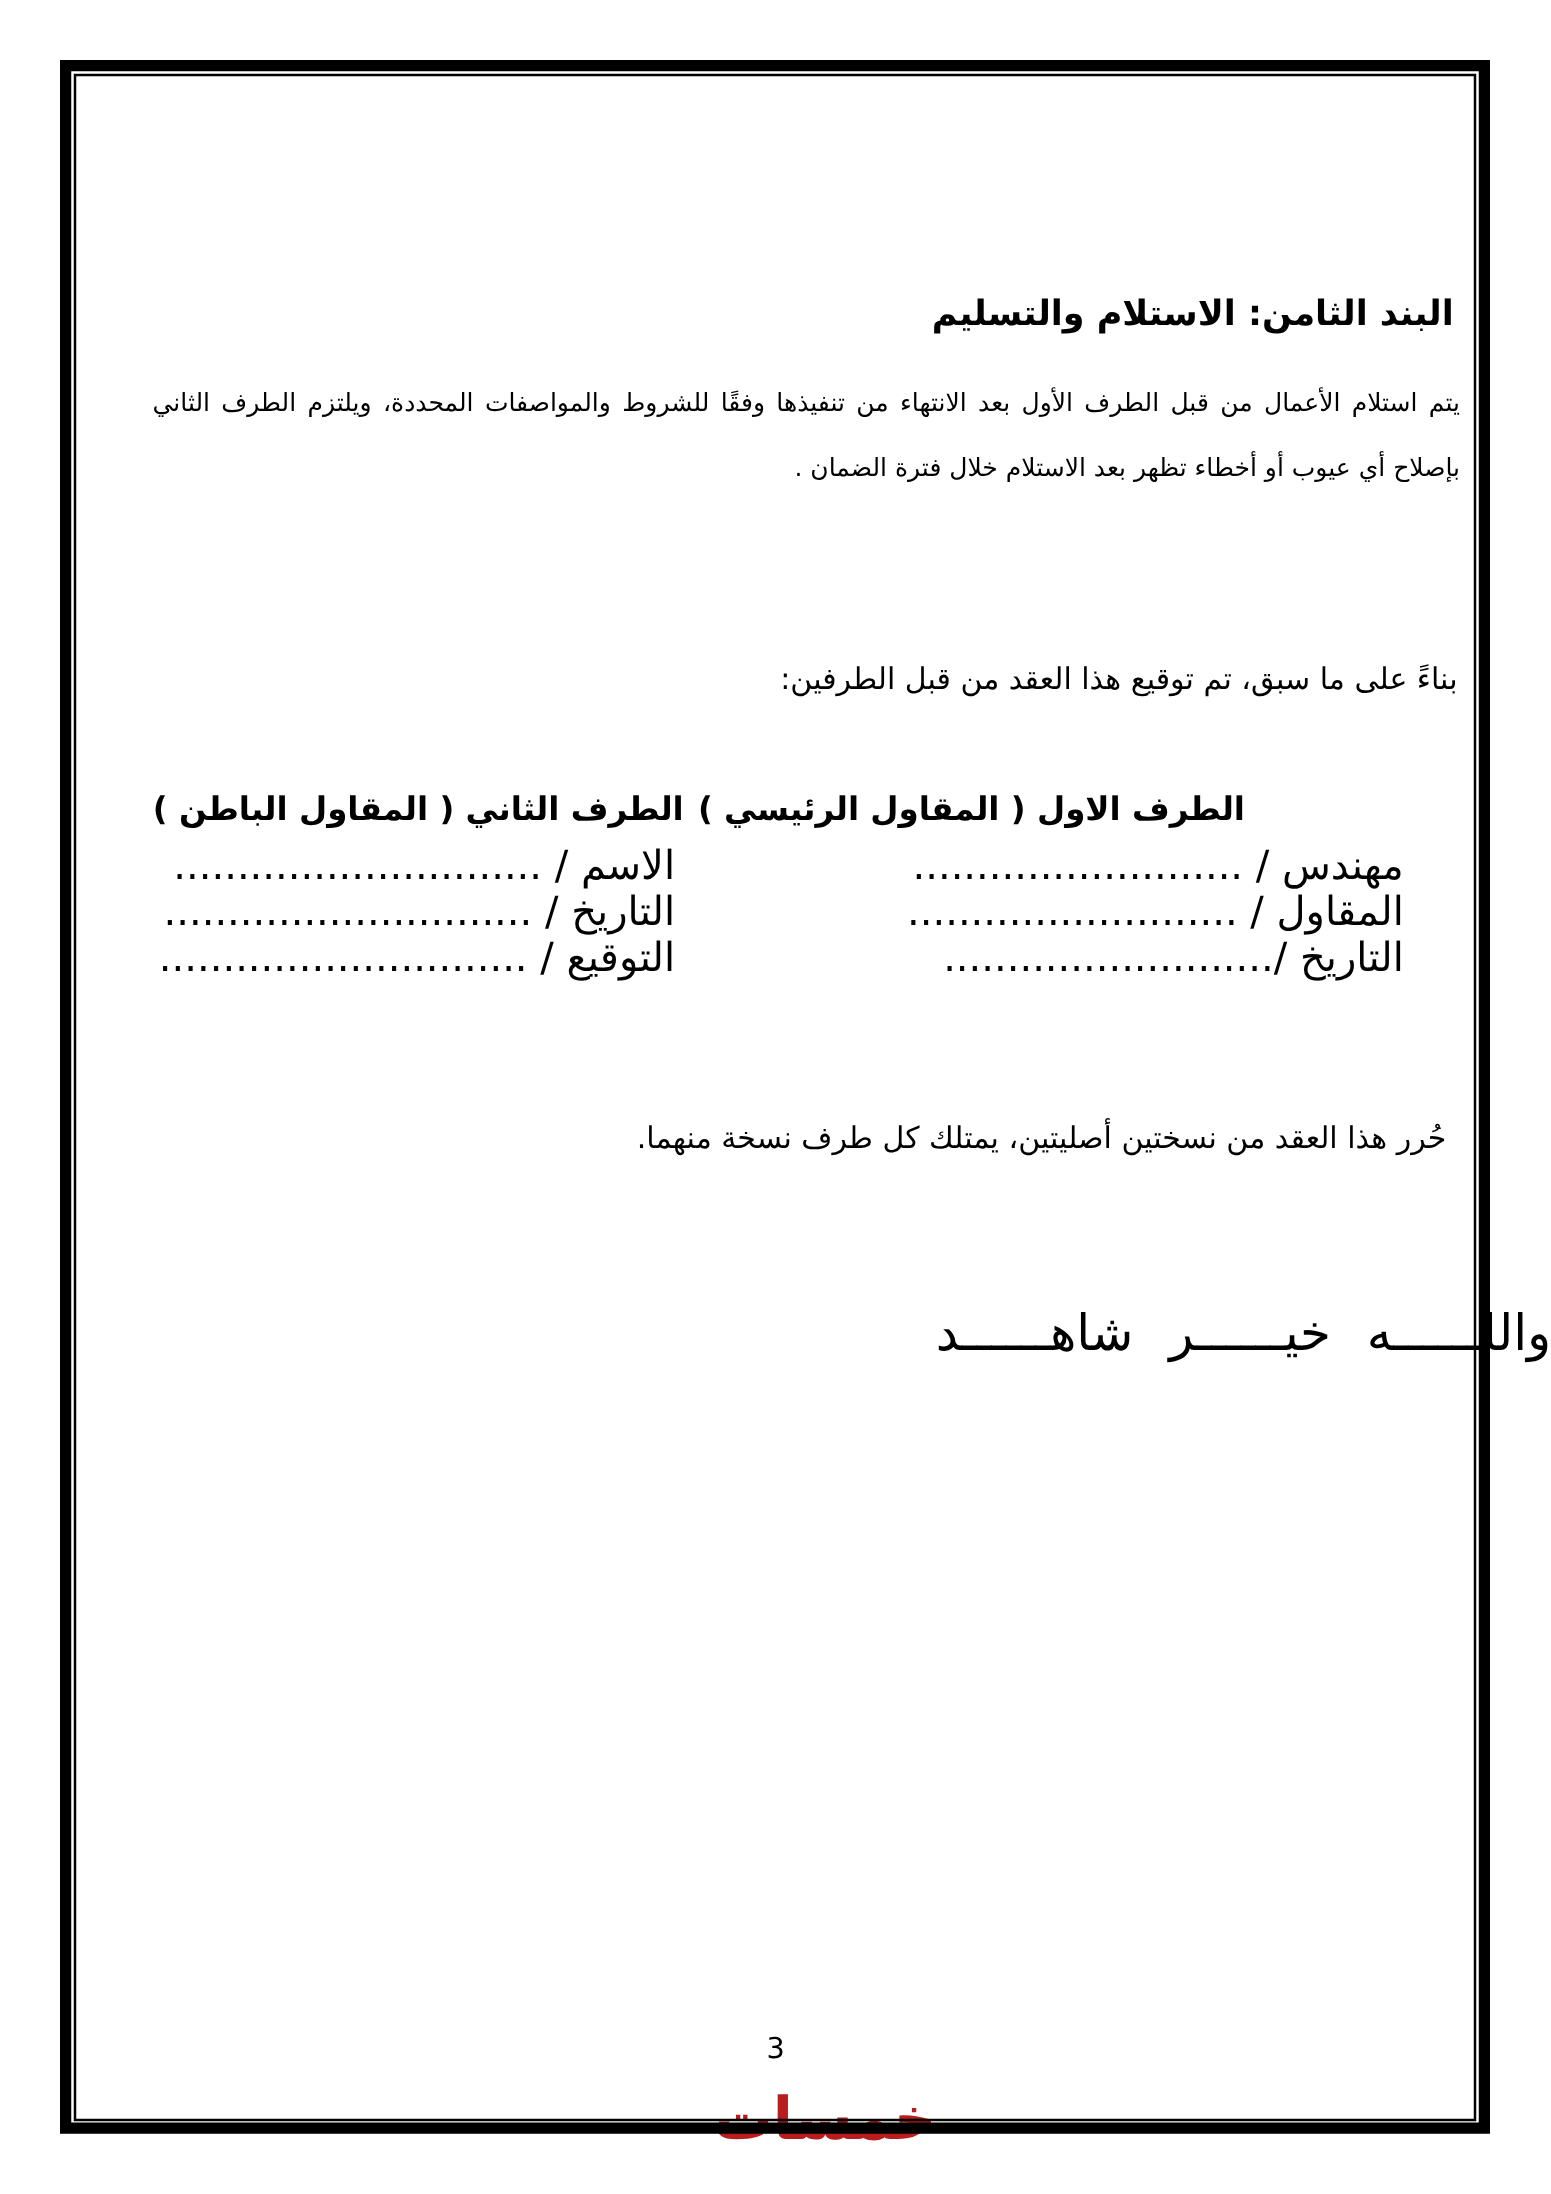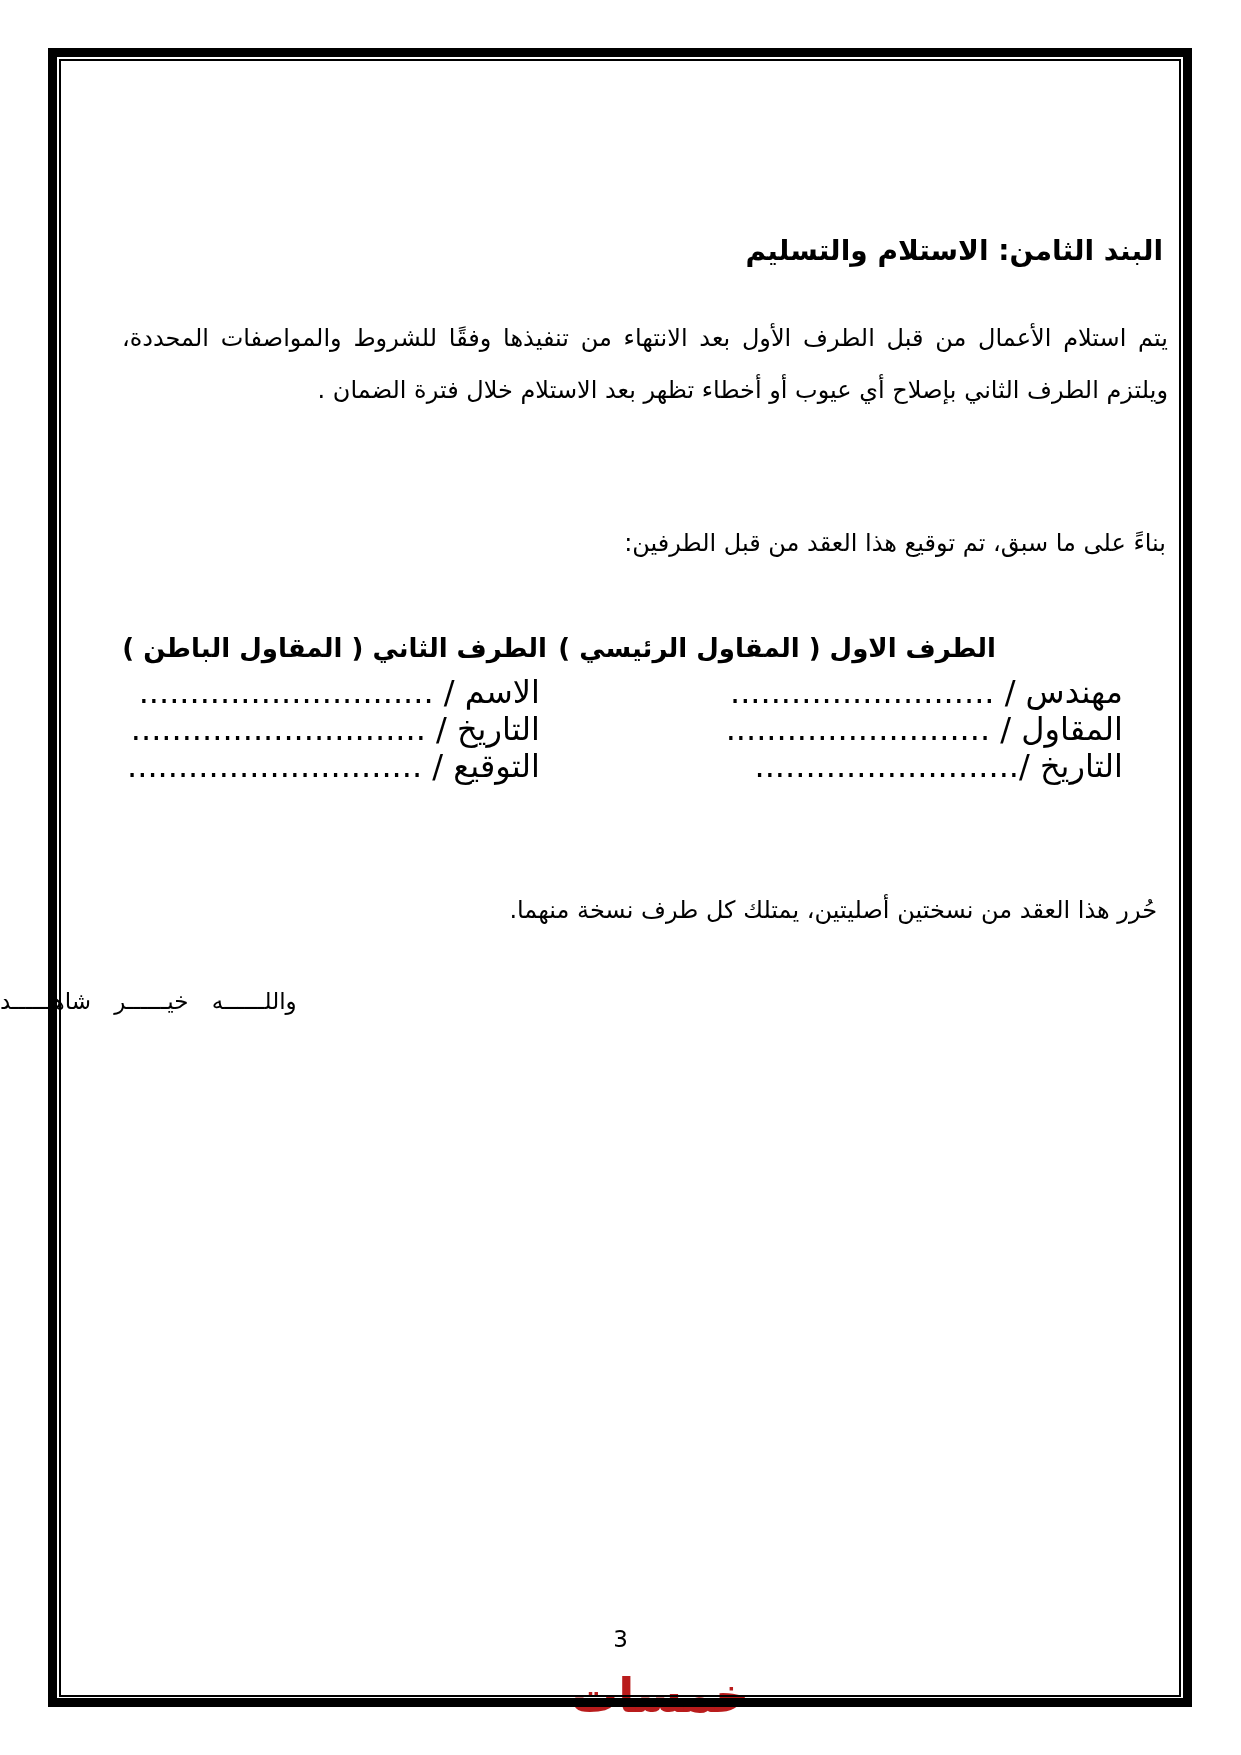--- a/index.html
+++ b/index.html
@@ -50,24 +50,24 @@
   .content { position: absolute; inset: 0; z-index: 3; }
   .content > div { position: absolute; direction: rtl; }
 
   .clause-title {
     font-weight: bold;
     font-size: 28px;
     white-space: nowrap;
   }
   .clause8-title { top: 234px; right: 78px; }
   .clause8-body {
-    top: 312px;
+    top: 296px;
     right: 73px;
     left: 122px;
-    font-size: 24px;
+    font-size: 20px;
     line-height: 52px;
     text-align: justify;
   }
   .clause9-title { top: 484px; right: 82px; }
   .clause9-intro {
     top: 529px; right: 75px;
     font-size: 24px;
     white-space: nowrap;
   }
 
@@ -85,23 +85,23 @@
   }
   .fp-lines { top: 674px; right: 118px; }
   .sp-lines { top: 674px; right: 701px; }
 
   .closing-statement {
     top: 896px; right: 84px;
     font-size: 24px;
     white-space: nowrap;
   }
   .testimony {
-    top: 988px; left: 0; right: 0;
-    text-align: left;
-    font-size: 23px;
+    top: 1044px; left: 0; right: 0;
+    text-align: right;
+    font-size: 40px;
     word-spacing: 16px;
     white-space: nowrap;
   }
   .page-number {
     top: 1626px; left: 0; right: 0;
     text-align: center;
     font-size: 23px;
     direction: ltr;
   }
 </style>

